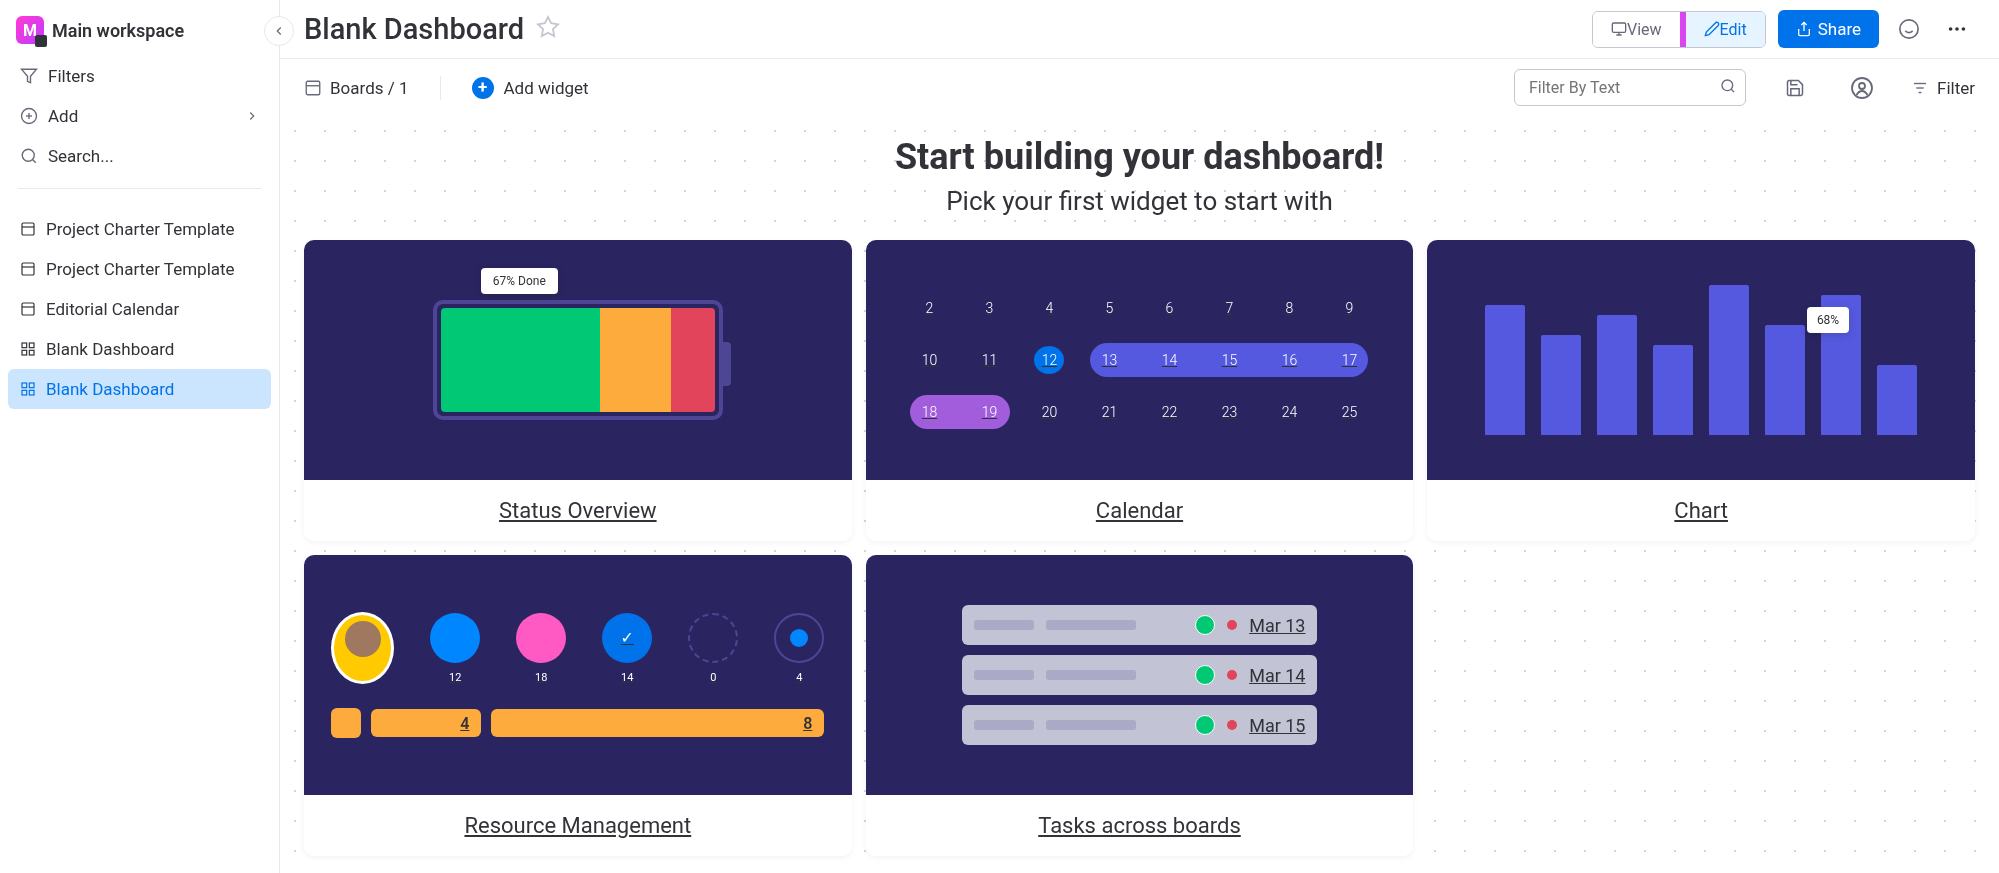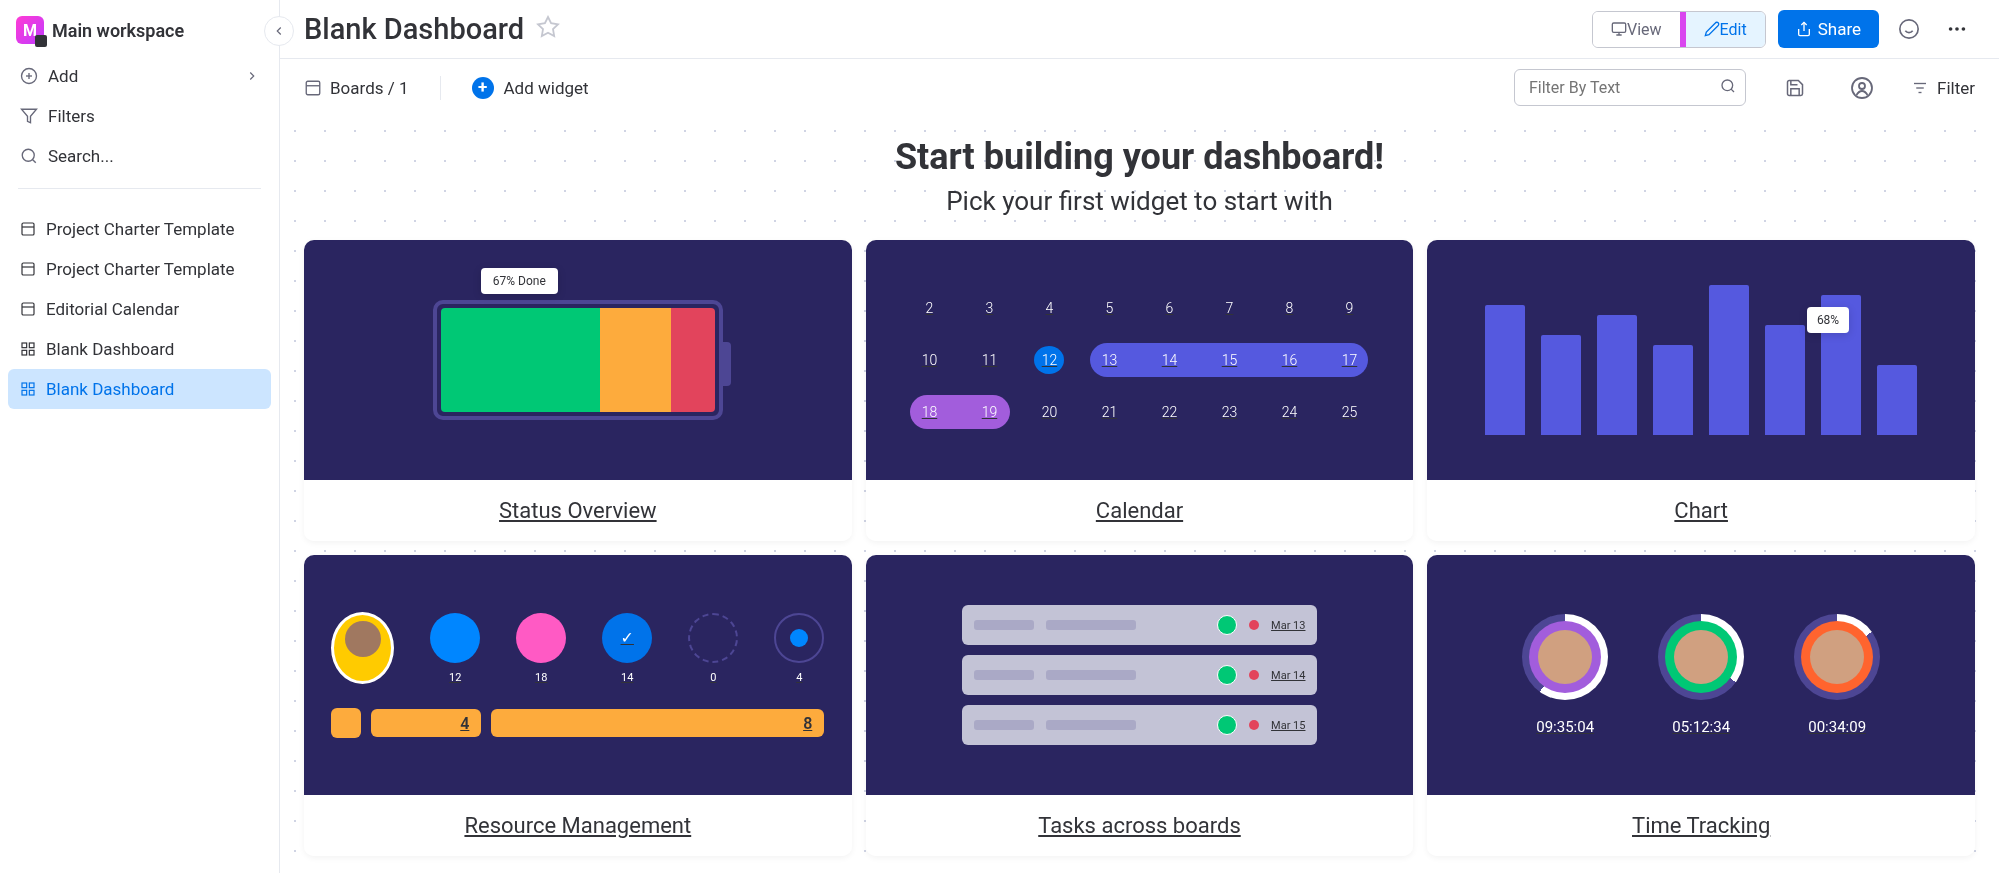--- a/index.html
+++ b/index.html
@@ -95,21 +95,21 @@
 .dot.darkdot::after { content: ""; width: 18px; height: 18px; background: #0086ff; border-radius: 50%; position: absolute; top: 50%; left: 50%; transform: translate(-50%,-50%); }
 .rm-num { color: #fff; font-size: 11px; }
 .rm-bars { display: flex; gap: 10px; align-items: center; }
 .rm-sq { width: 30px; height: 30px; border-radius: 6px; background: #fdab3d; }
 .rm-bar { height: 28px; border-radius: 6px; background: #fdab3d; color: #323338; display: flex; align-items: center; justify-content: flex-end; padding-right: 12px; font-weight: 600; }
 .rm-bar.a { width: 110px; }
 .rm-bar.b { flex: 1; }
 
 
 .tasks { display: flex; flex-direction: column; gap: 10px; width: 65%; }
-.task { background: #c3c3d6; border-radius: 6px; height: 40px; display: flex; align-items: center; padding: 0 12px; gap: 12px; font-size: 11px; color: #323338; }
+.task { background: #c3c3d6; border-radius: 6px; height: 40px; display: flex; align-items: center; padding: 0 12px; gap: 12px; font-size: 18px; color: #323338; }
 .task .stub { background: #aaa9c6; height: 10px; border-radius: 3px; }
 .task .stub.a { width: 60px; }
 .task .stub.b { width: 90px; }
 .task .av { width: 20px; height: 20px; border-radius: 50%; background: #00c875; border: 1px solid #fff; margin-left: auto; }
 .task .rdot { width: 10px; height: 10px; border-radius: 50%; background: #e2445c; }
 
 
 .tt { display: flex; gap: 50px; }
 .tt-col { display: flex; flex-direction: column; align-items: center; gap: 18px; color: #fff; }
 .ring { width: 86px; height: 86px; border-radius: 50%; position: relative; display: flex; align-items: center; justify-content: center; }
@@ -126,38 +126,38 @@
     <div class="ws-header">
       <div class="ws-logo">M</div>
       <span>Main workspace</span>
     </div>
     <div class="collapse-btn">
       <svg width="14" height="14" viewBox="0 0 24 24" fill="none" stroke="#676879" stroke-width="2">
           <polyline points="15 18 9 12 15 6"></polyline>
         </svg>
     </div>
 
+    <div class="nav-item">
+      <svg width="18" height="18" viewBox="0 0 24 24" fill="none" stroke="#676879" stroke-width="1.8">
+          <polygon points="22 3 2 3 10 12.46 10 19 14 21 14 12.46 22 3"></polygon>
+        </svg>
+      <span>Filters</span>
+    </div>
     <div class="nav-item with-chevron">
       <span class="left">
         <svg width="18" height="18" viewBox="0 0 24 24" fill="none" stroke="#676879" stroke-width="1.8">
             <circle cx="12" cy="12" r="10"></circle>
             <line x1="12" y1="8" x2="12" y2="16"></line>
             <line x1="8" y1="12" x2="16" y2="12"></line>
           </svg>
         <span>Add</span>
       </span>
       <svg width="14" height="14" viewBox="0 0 24 24" fill="none" stroke="#676879" stroke-width="2">
           <polyline points="9 18 15 12 9 6"></polyline>
         </svg>
-    </div>
-    <div class="nav-item">
-      <svg width="18" height="18" viewBox="0 0 24 24" fill="none" stroke="#676879" stroke-width="1.8">
-          <polygon points="22 3 2 3 10 12.46 10 19 14 21 14 12.46 22 3"></polygon>
-        </svg>
-      <span>Filters</span>
     </div>
     <div class="nav-item">
       <svg width="18" height="18" viewBox="0 0 24 24" fill="none" stroke="#676879" stroke-width="1.8">
           <circle cx="11" cy="11" r="8"></circle>
           <line x1="21" y1="21" x2="16.65" y2="16.65"></line>
         </svg>
       <span>Search...</span>
     </div>
 
     <div class="divider"></div>
@@ -435,42 +435,17 @@
                   <div class="stub b"></div>
                   <div class="av"></div>
                   <div class="rdot"></div>
                   <span>Mar 15</span>
                 </div>
               </div>
             </div>
           <div class="w-label">Tasks across boards</div>
         </div>
 
-        <div class="widget">
-          <div class="w-img">
-              <div class="tt" id="tt">
-                <div class="tt-col">
-                  <div class="ring" style="--pct:60%;--col:#a25ddc">
-                    <div class="face"></div>
-                  </div>
-                  <div class="tt-time">09:35:04</div>
-                </div>
-                <div class="tt-col">
-                  <div class="ring" style="--pct:35%;--col:#00c875">
-                    <div class="face"></div>
-                  </div>
-                  <div class="tt-time">05:12:34</div>
-                </div>
-                <div class="tt-col">
-                  <div class="ring" style="--pct:15%;--col:#ff642e">
-                    <div class="face"></div>
-                  </div>
-                  <div class="tt-time">00:34:09</div>
-                </div>
-              </div>
-            </div>
-          <div class="w-label">Time Tracking</div>
-        </div>
 
       </div>
     </div>
   </main>
 </div>
 
 </body></html>

